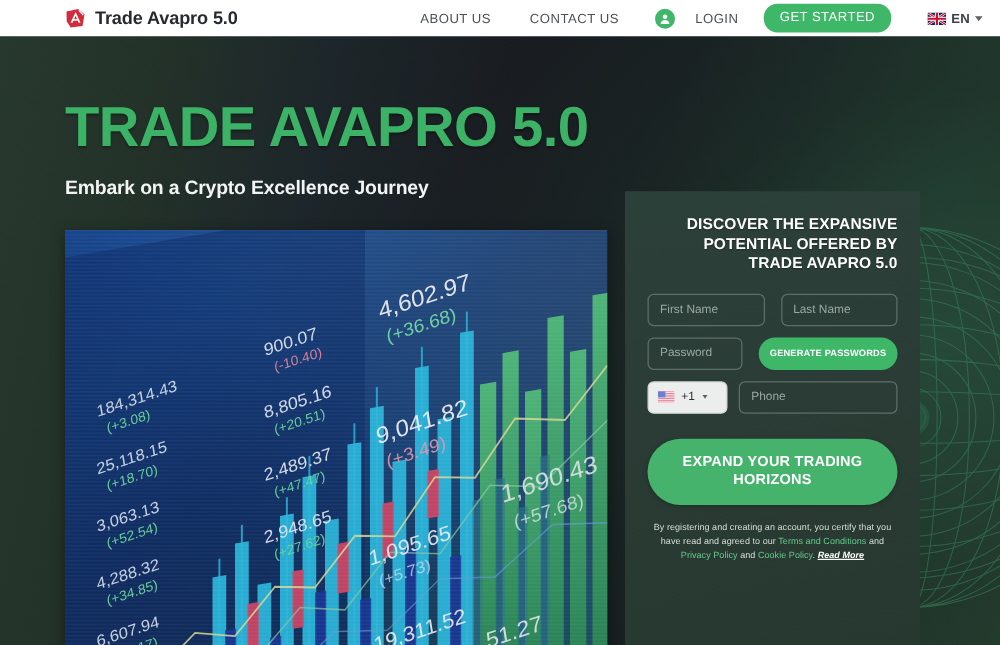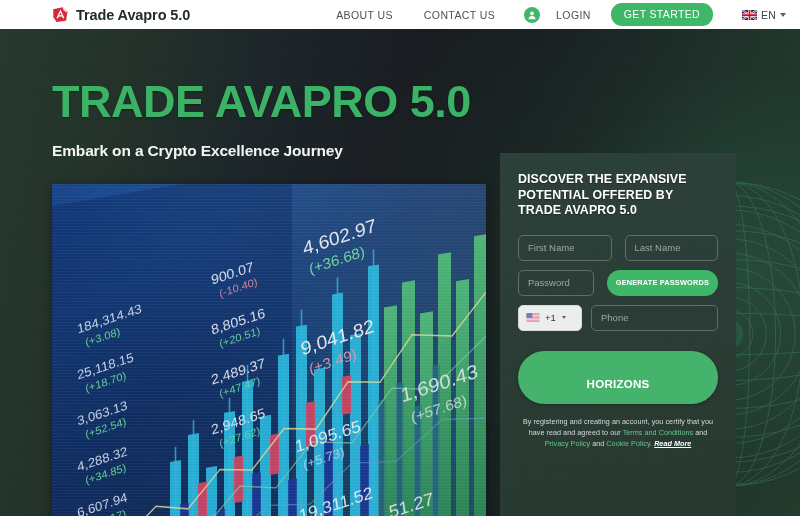--- a/index.html
+++ b/index.html
@@ -56,21 +56,21 @@
     border: none; border-radius: 11px;
     padding: 5px 13px 6px; cursor: pointer; white-space: nowrap;
     font-family: "Liberation Sans", sans-serif;
   }
 
   .lang { display: flex; align-items: center; gap: 4px; cursor: pointer; }
   .flag-uk {
     width: 15px; height: 10px; flex: 0 0 auto; display: block;
     border-radius: 1px;
   }
-  .lang-code { font-size: 10.5px; color: #3b4147; letter-spacing: 0.2px; }
+  .lang-code { font-size: 10.5px; color: #3b4147; letter-spacing: 0.2px; font-weight: bold; }
   .caret-dn {
     width: 0; height: 0; border-left: 3px solid transparent;
     border-right: 3px solid transparent; border-top: 4px solid #5b6168;
   }
 
   
   .hero {
     position: absolute; top: 29px; left: 0; width: 800px; height: 487px;
     background:
       radial-gradient(circle at 94% 50%, rgba(38,74,58,0.95) 0%, rgba(30,52,42,0.55) 26%, rgba(26,33,36,0) 52%),
@@ -124,21 +124,21 @@
   }
   .panel::after {
     content: ""; position: absolute; inset: 0;
     background-image: radial-gradient(rgba(255,255,255,0.025) 0.5px, transparent 0.5px);
     background-size: 3px 3px; pointer-events: none;
   }
   .panel-inner { position: relative; z-index: 2; padding: 19px 18px 0; }
 
   .panel-title {
     color: #ffffff; font-size: 12.4px; font-weight: bold;
-    line-height: 15.5px; text-align: left; letter-spacing: 0.1px;
+    line-height: 15.5px; text-align: right; letter-spacing: 0.1px;
     text-shadow: 0 1px 1px rgba(0,0,0,0.35);
   }
 
   .form { margin-top: 16px; }
   .row { display: flex; gap: 13px; margin-bottom: 9px; }
 
   .field {
     height: 26px; border: 1px solid #5d6f68; border-radius: 5px;
     background: transparent; color: #ffffff;
     font-size: 9.5px; font-family: "Liberation Sans", sans-serif;
@@ -460,21 +460,21 @@
                 </g>
                 <rect width="17" height="14" fill="#6b7fd0"></rect>
               </svg>
               <span class="flag-code">+1</span>
               <span class="caret-sm"></span>
             </div>
             <input class="field" type="tel" placeholder="Phone" style="">
           </div>
 
           <button class="btn-cta">
-            <br>
+            <span>EXPAND YOUR TRADING</span><br>
             <span>HORIZONS</span>
           </button>
 
           <div class="legal">
             <span>By registering and creating an account, you certify that you have read and agreed to our </span><a>Terms and Conditions</a><span> and </span><a>Privacy Policy</a><span> and </span><a>Cookie Policy</a><span>. </span><a class="readmore">Read More</a>
           </div>
         </div>
       </div>
     </div>
 

